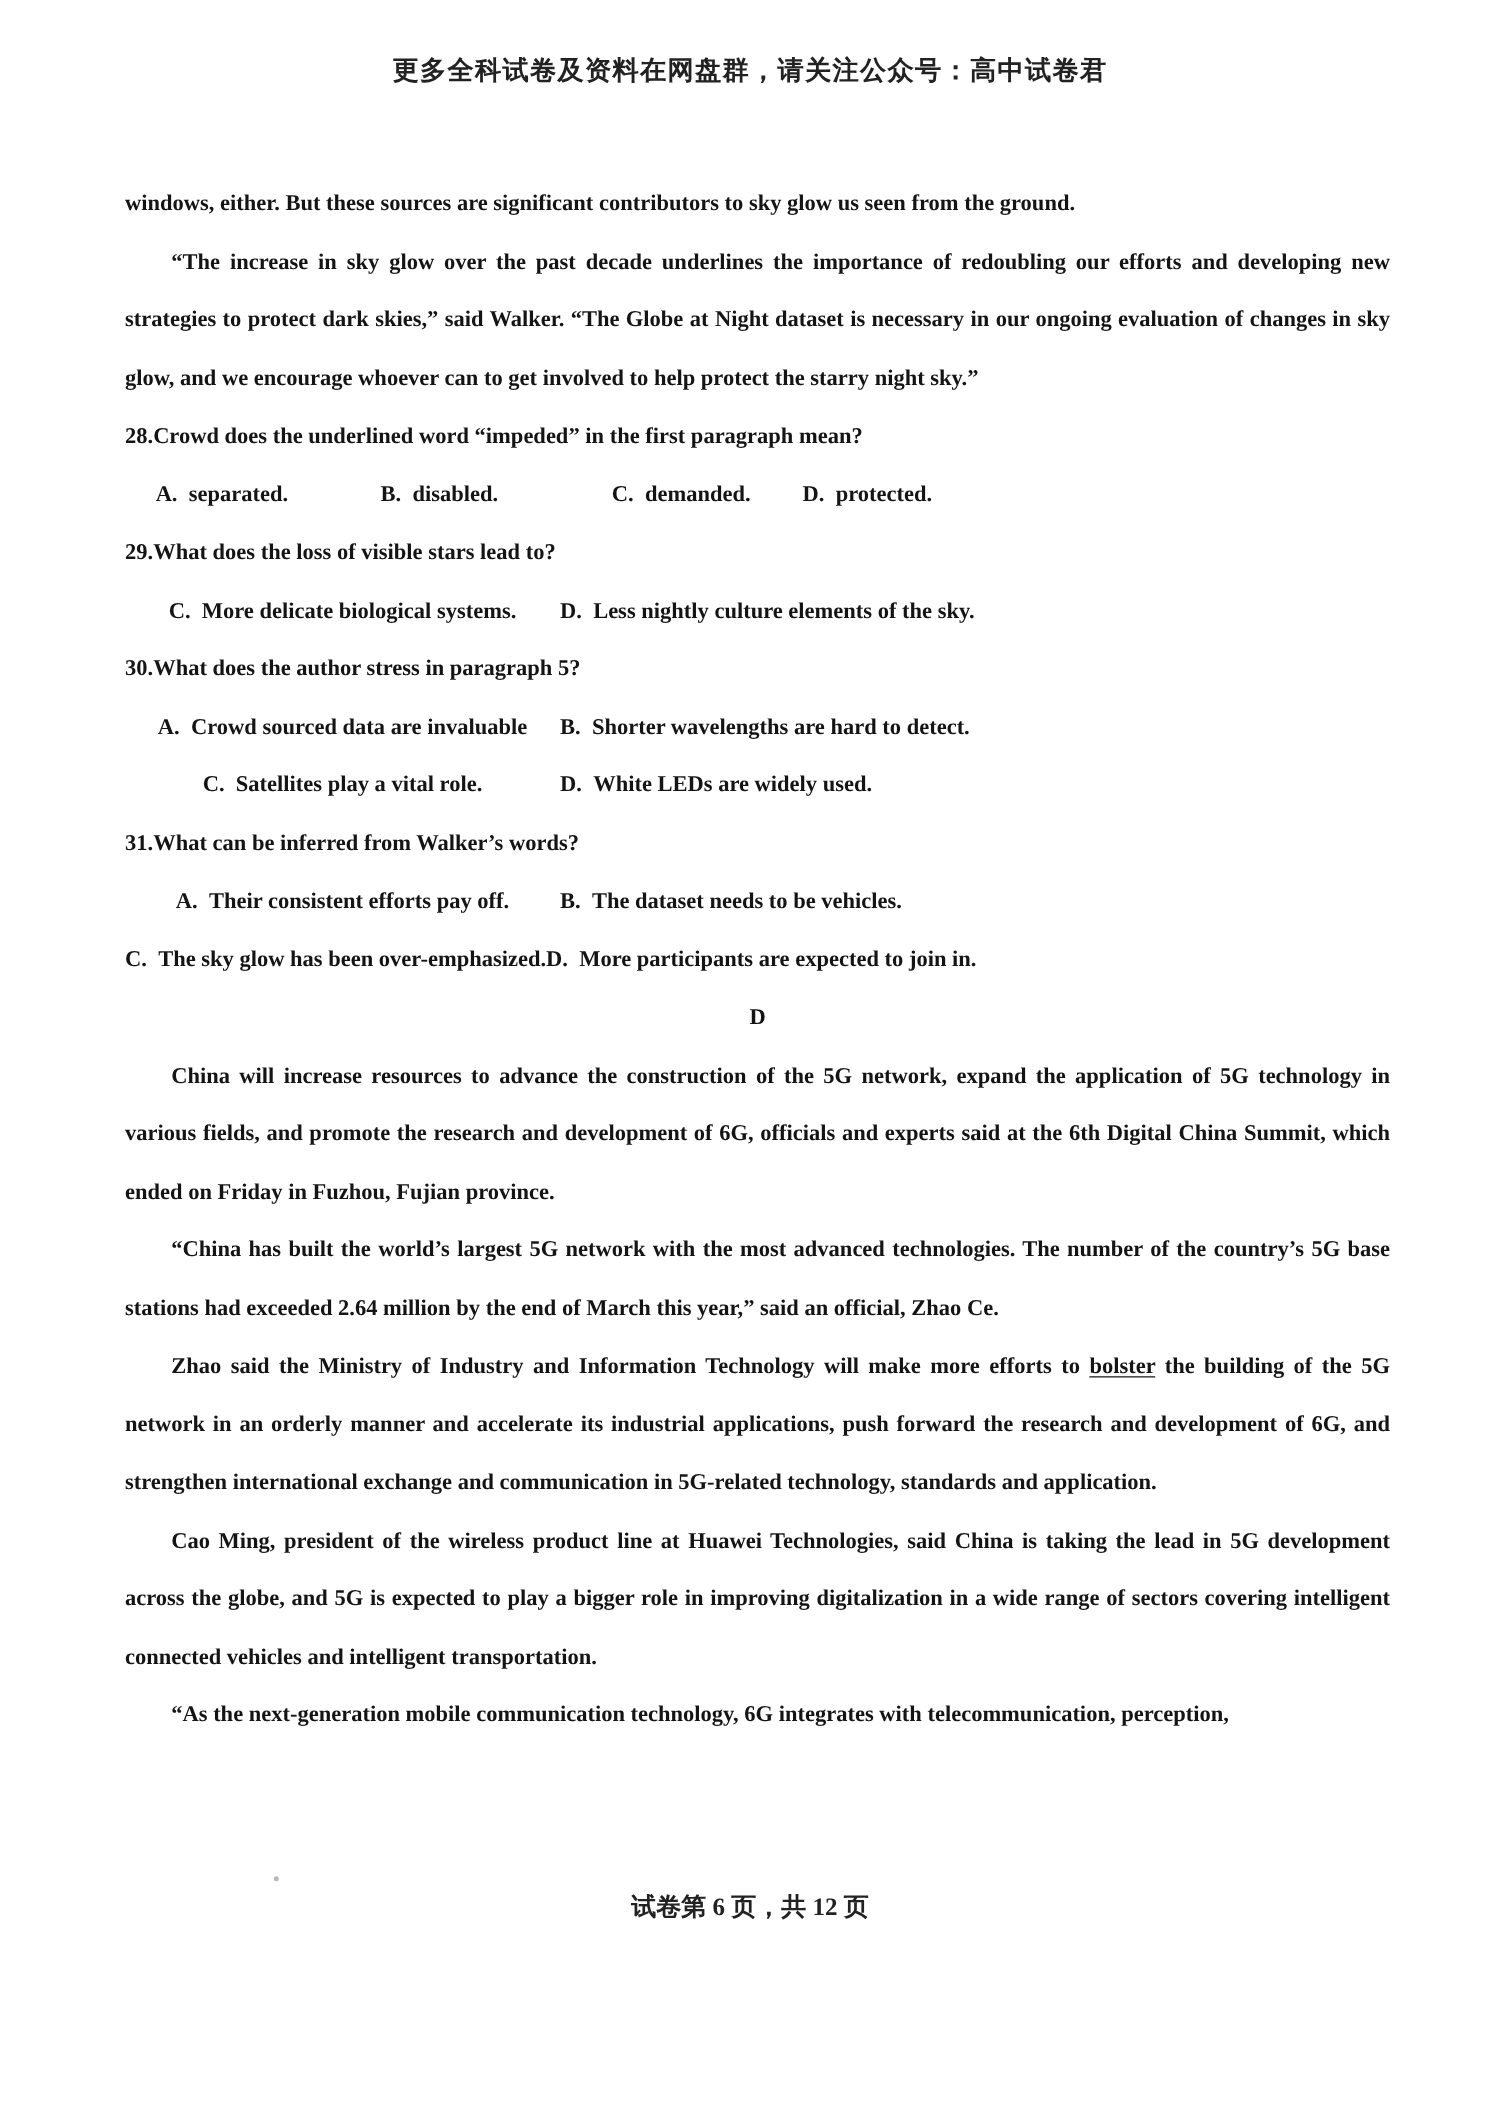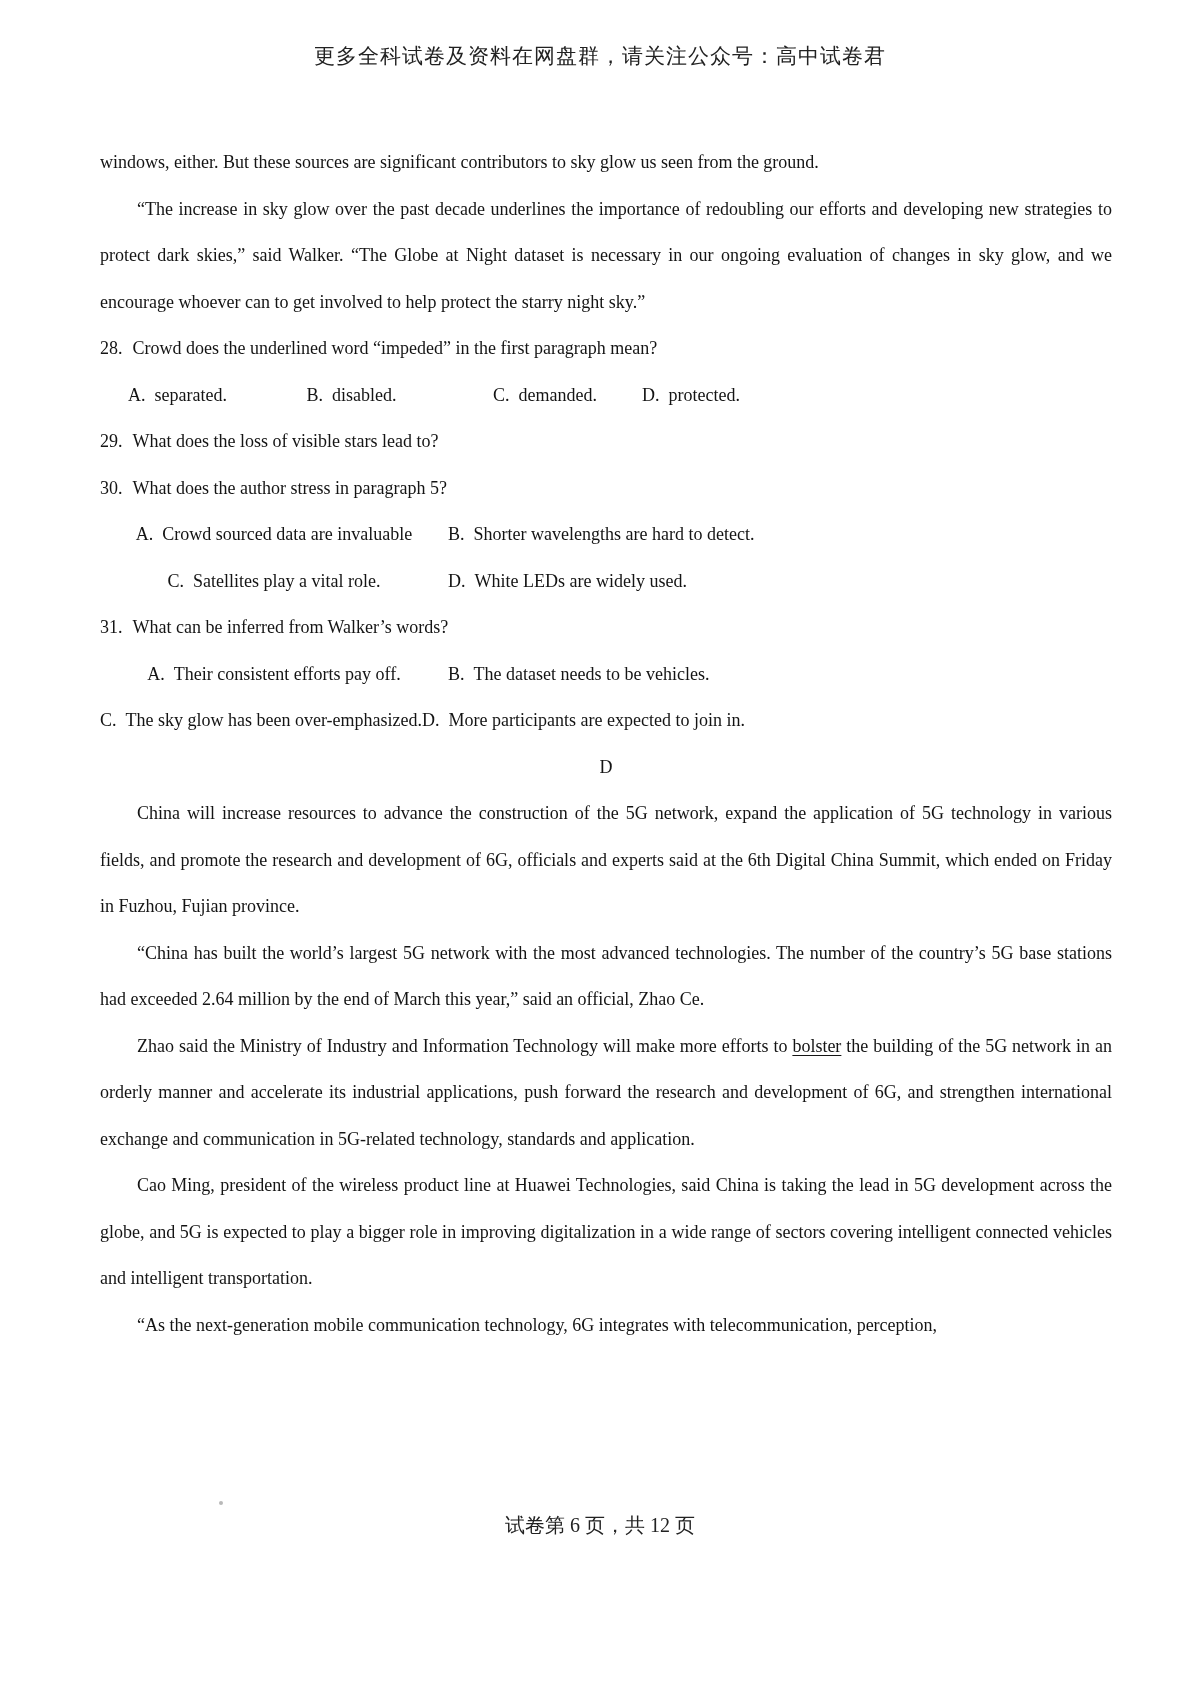--- a/index.html
+++ b/index.html
@@ -5,20 +5,21 @@
   html, body { margin: 0; padding: 0; background: #e8e8e8; }
   .page {
     position: relative;
     width: 1200px;
     height: 1698px;
     margin: 0 auto;
     background: #ffffff;
     font-family: "Liberation Serif", "DejaVu Serif", serif;
     color: #141414;
     overflow: hidden;
+    font-weight: bold;
   }
   .header-note {
     position: absolute;
     top: 42px; left: 0; right: 0;
     text-align: center;
     font-size: 21px;
     letter-spacing: 1px;
     color: #222;
   }
   .content {
@@ -26,21 +27,21 @@
     top: 139px;
     left: 100px;
     width: 1012px;
     font-size: 18px;
     line-height: 46.5px;
     text-align: justify;
   }
   .content p, .content div { margin: 0; padding: 0; }
   .para-indent { text-indent: 37px; }
   .q-stem { text-align: left; }
-  .q-num { display: inline-block; margin-right: 10px; }
+  .q-num { display: inline-block; }
   .opt-row { padding-left: 40px; text-align: left; }
   .opt { display: inline-block; white-space: nowrap; text-align: center; }
   .opt-label { margin-right: 9px; }
   .w155 { width: 155px; }
   .w193 { width: 193px; }
   .w194 { width: 194px; }
   .w348 { width: 348px; }
   .section-heading { text-align: center; }
   .u { text-decoration: underline; text-underline-offset: 3px; }
   .footer-note {
@@ -68,20 +69,21 @@
   <div class="content">
 
     <p class="tail-line">windows, either. But these sources are significant contributors to sky glow us seen from the ground.</p>
 
     <p class="para-indent">“The increase in sky glow over the past decade underlines the importance of redoubling our efforts and developing new strategies to protect dark skies,” said Walker. “The Globe at Night dataset is necessary in our ongoing evaluation of changes in sky glow, and we encourage whoever can to get involved to help protect the starry night sky.”</p>
 
     <div class="q-stem"><span class="q-num">28.</span><span>Crowd does the underlined word “impeded” in the first paragraph mean?</span></div>
     <div class="opt-row"><span class="opt w155"><span class="opt-label">A.</span><span>separated.</span></span><span class="opt w193"><span class="opt-label">B.</span><span>disabled.</span></span><span class="opt w194"><span class="opt-label">C.</span><span>demanded.</span></span><span class="opt"><span class="opt-label">D.</span><span>protected.</span></span></div>
 
     <div class="q-stem"><span class="q-num">29.</span><span>What does the loss of visible stars lead to?</span></div>
+    <div class="opt-row"><span class="opt w348"><span class="opt-label">C.</span><span>More delicate biological systems.</span></span><span class="opt"><span class="opt-label">D.</span><span>Less nightly culture elements of the sky.</span></span></div>
 
     <div class="q-stem"><span class="q-num">30.</span><span>What does the author stress in paragraph 5?</span></div>
     <div class="opt-row"><span class="opt w348"><span class="opt-label">A.</span><span>Crowd sourced data are invaluable</span></span><span class="opt"><span class="opt-label">B.</span><span>Shorter wavelengths are hard to detect.</span></span></div>
     <div class="opt-row"><span class="opt w348"><span class="opt-label">C.</span><span>Satellites play a vital role.</span></span><span class="opt"><span class="opt-label">D.</span><span>White LEDs are widely used.</span></span></div>
 
     <div class="q-stem"><span class="q-num">31.</span><span>What can be inferred from Walker’s words?</span></div>
     <div class="opt-row"><span class="opt w348"><span class="opt-label">A.</span><span>Their consistent efforts pay off.</span></span><span class="opt"><span class="opt-label">B.</span><span>The dataset needs to be vehicles.</span></span></div>
     <div class="opt-row"><span class="opt"><span class="opt-label">C.</span><span>The sky glow has been over-emphasized.</span></span><span class="opt"><span class="opt-label">D.</span><span>More participants are expected to join in.</span></span></div>
 
     <div class="section-heading">D</div>

